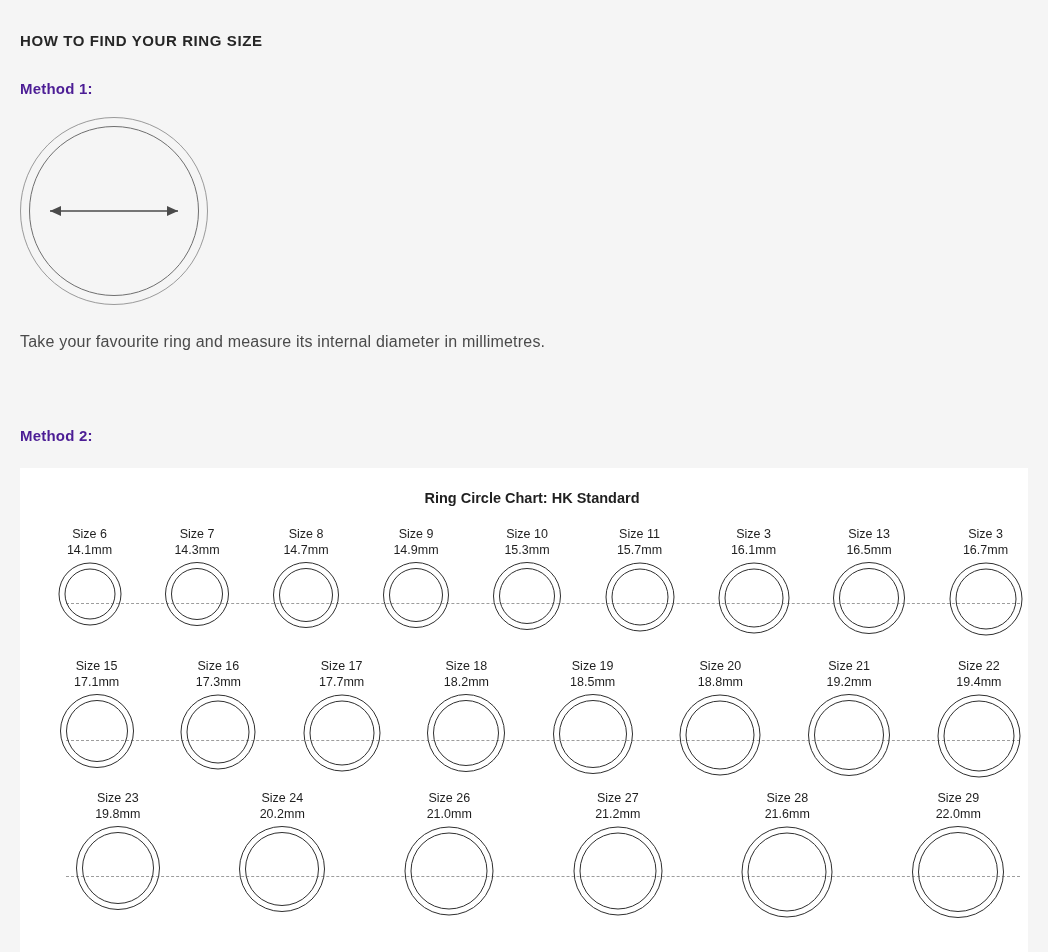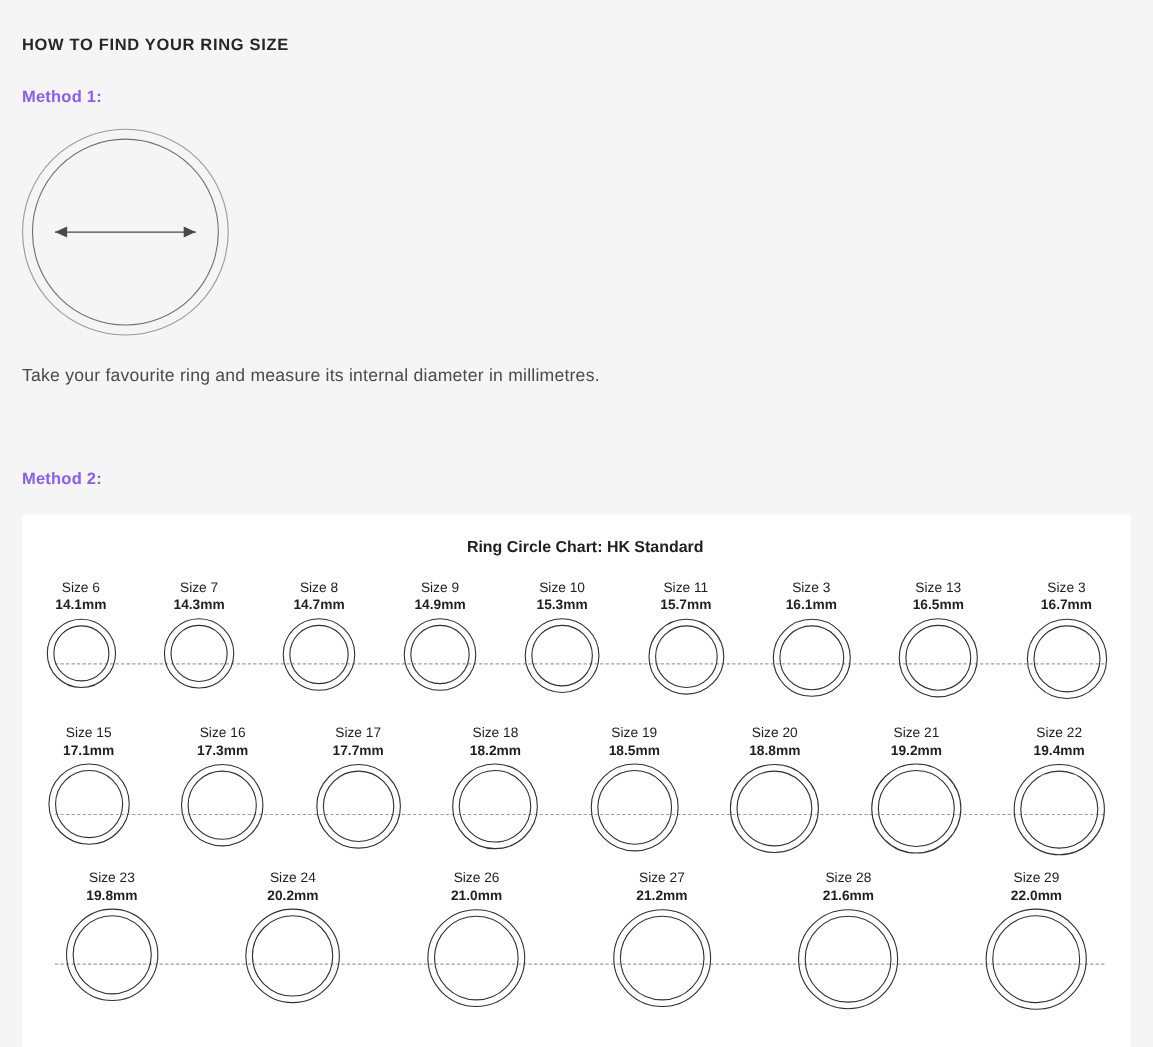--- a/index.html
+++ b/index.html
@@ -28,21 +28,21 @@
     font-size: 15px;
     font-weight: bold;
     letter-spacing: 0.6px;
     color: #262626;
   }
   .method-label {
     position: absolute;
     left: 20px;
     font-size: 15px;
     font-weight: bold;
-    color: #8b5cf6;
+    color: #4c1d95;
     letter-spacing: 0.2px;
   }
   #method1-label { top: 80px; }
   #method2-label { top: 427px; }
 
   .ring-diagram {
     position: absolute;
     left: 20px;
     top: 117px;
     width: 190px;
@@ -92,21 +92,21 @@
     left: 16px;
     right: 0;
     top: 22px;
     text-align: center;
     font-size: 14.5px;
     font-weight: bold;
     color: #1f1f1f;
   }
   .row {
     position: absolute;
-    left: 0;
+    left: 16px;
     width: 1008px;
     height: 142px;
   }
   #row-1 { top: 58px; }
   #row-2 { top: 190px; }
   #row-3 { top: 322px; }
 
   .dashline {
     position: absolute;
     left: 30px;
@@ -132,21 +132,20 @@
     font-size: 12.5px;
     color: #1f1f1f;
     line-height: 16px;
     white-space: nowrap;
   }
   .cell .mm {
     font-size: 12.5px;
     color: #1f1f1f;
     line-height: 16px;
     white-space: nowrap;
-    font-weight: bold;
   }
   .circlewrap {
     position: relative;
     margin-top: 4px;
   }
   .ring-o, .ring-i {
     position: absolute;
     border-radius: 50%;
     box-sizing: border-box;
     left: 50%;

